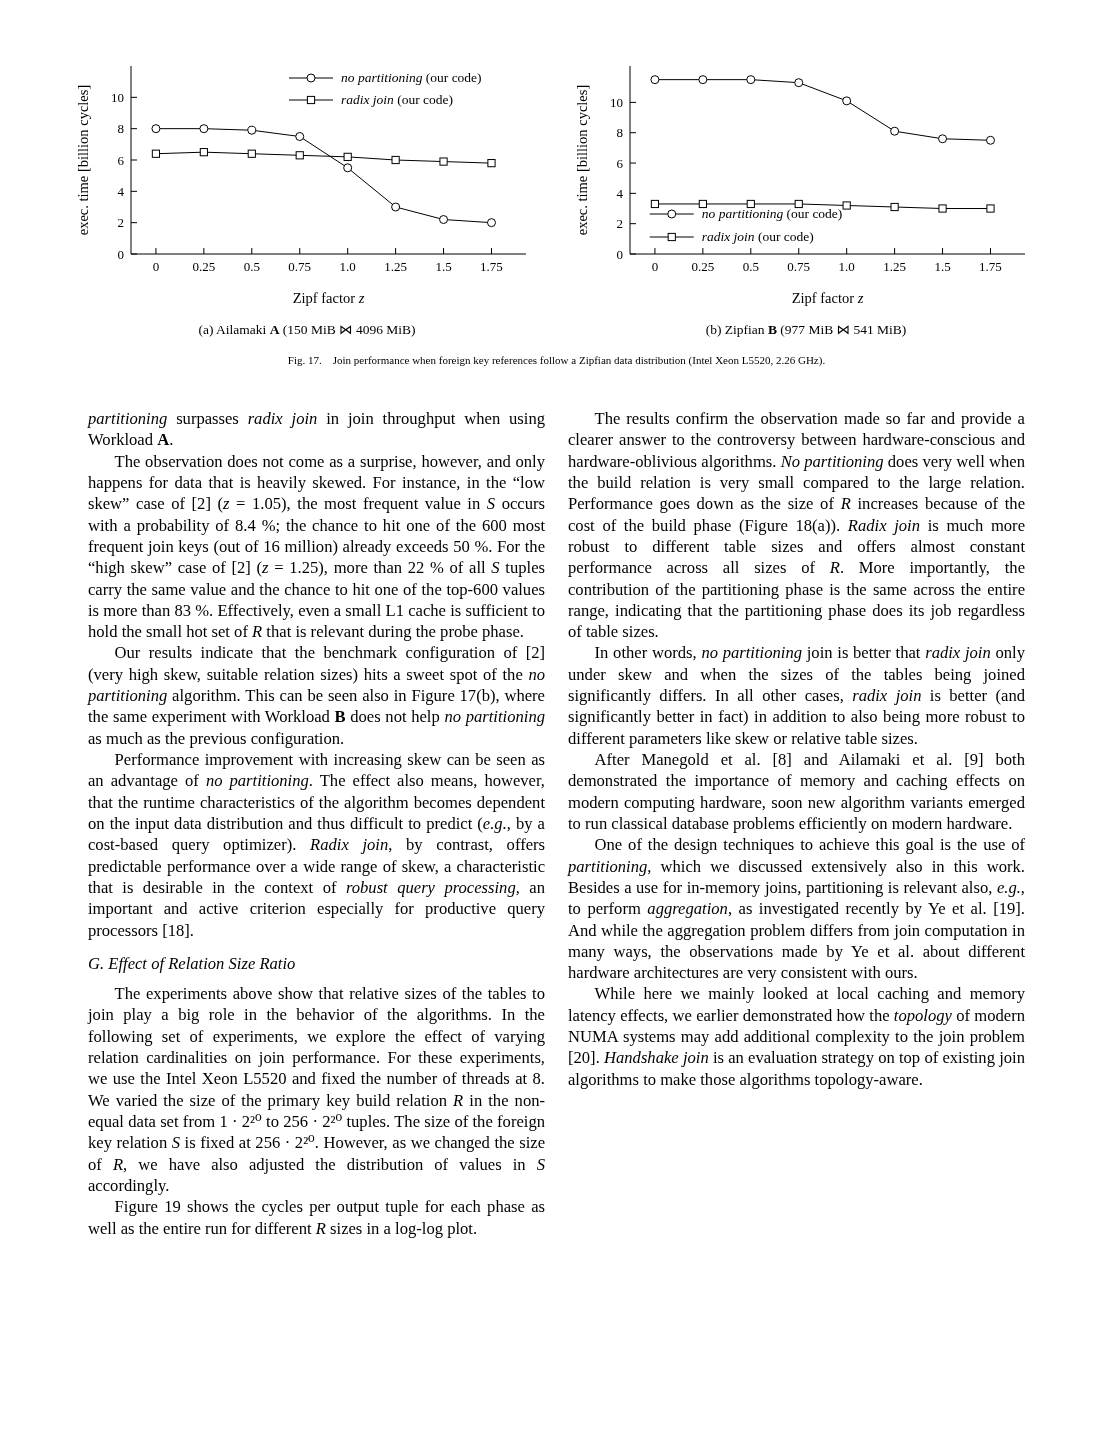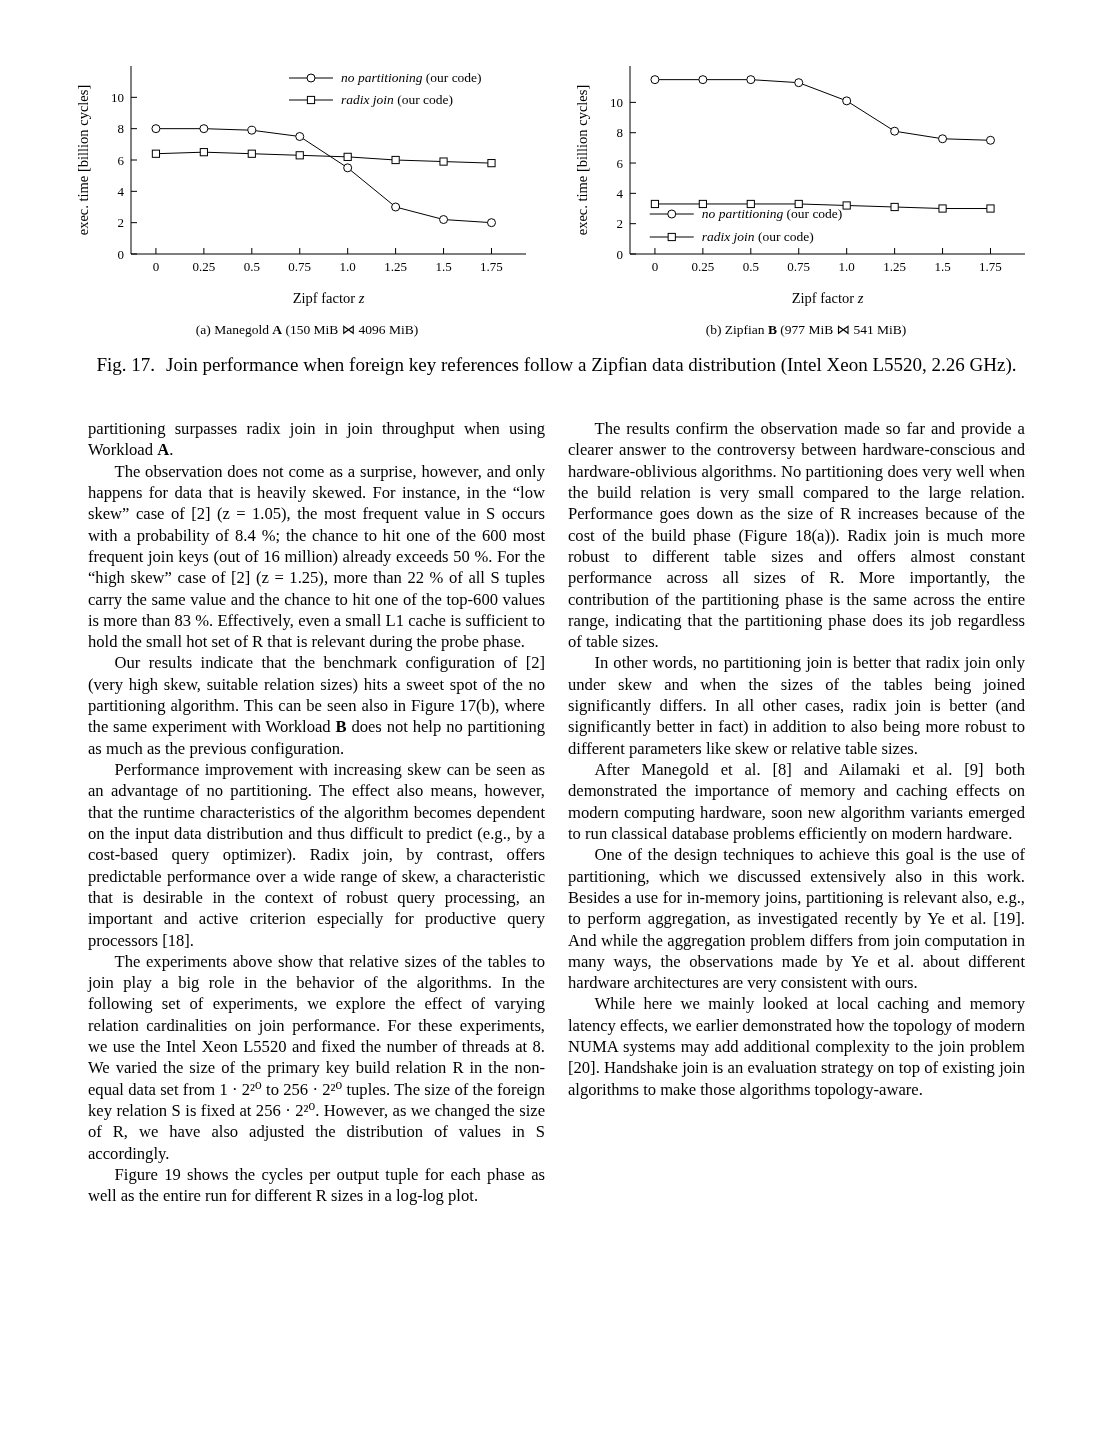--- a/index.html
+++ b/index.html
@@ -2,27 +2,27 @@
 <html><head>
 <meta charset="utf-8">
 <style>
   html,body{margin:0;padding:0;background:#ffffff;}
   .page{width:1113px;height:1440px;margin:0 auto;background:#ffffff;color:#000;
         font-family:"Liberation Serif","DejaVu Serif",serif;overflow:hidden;position:relative;}
   .figure-row{display:flex;justify-content:center;gap:34px;padding-top:54px;}
   .chart-block{display:flex;flex-direction:column;align-items:center;}
   svg text{font-family:"Liberation Serif","DejaVu Serif",serif;fill:#000;}
   .subcaption{font-size:13.5px;margin-top:9px;text-align:center;}
-  .fig-caption{text-align:center;font-size:19px;margin-top:16px;}
+  .fig-caption{text-align:center;font-size:11px;margin-top:16px;}
   .fig-caption .lbl{margin-right:11px;}
   .columns{display:flex;gap:23px;padding:0 88px;margin-top:42px;font-size:16.6px;line-height:1.285;}
   .col{flex:1;min-width:0;text-align:justify;}
   p.para{margin:0;}
   p.ind{text-indent:1.6em;}
-  .it{margin-top:48px;}
+  .it{font-style:italic;margin-top:48px;}
   .bf{font-weight:bold;}
   h4.h-italic{font-style:italic;font-weight:400;font-size:16.6px;margin:12px 0 9px;text-align:left;}
   h4.h-sc{font-variant:small-caps;font-weight:400;font-size:17px;margin:13px 0 10px;text-align:center;letter-spacing:.4px;}
 </style>
 </head>
 <body>
 
 <div class="page">
 
   <div class="figure-row">
@@ -78,21 +78,21 @@
           <rect x="412.88543689320386" y="105.53333333333333" width="7.2" height="7.2" fill="#fff" stroke="#000"></rect>
           <line x1="214" y1="24" x2="258" y2="24" stroke="#000"></line>
           <circle cx="236" cy="24" r="4" fill="#fff" stroke="#000"></circle>
           <text x="266" y="28" font-size="13.5"><tspan font-style="italic">no partitioning</tspan><tspan> (our code)</tspan></text>
           <line x1="214" y1="46" x2="258" y2="46" stroke="#000"></line>
           <rect x="232.4" y="42.4" width="7.2" height="7.2" fill="#fff" stroke="#000"></rect>
           <text x="266" y="50" font-size="13.5"><tspan font-style="italic">radix join</tspan><tspan> (our code)</tspan></text>
           <text transform="translate(13 106) rotate(-90)" text-anchor="middle" font-size="14.5">exec. time [billion cycles]</text>
           <text x="253.5" y="249" text-anchor="middle" font-size="14.5"><tspan>Zipf factor </tspan><tspan font-style="italic">z</tspan></text>
         </svg>
-      <div class="subcaption"><span>(a) Manegold </span><span class="bf">A</span><span> (150 MiB ⋈ 4096 MiB)</span></div>
+      <div class="subcaption"><span>(a) Ailamaki </span><span class="bf">A</span><span> (150 MiB ⋈ 4096 MiB)</span></div>
     </div>
     <div class="chart-block">
       <svg id="chart-b" viewBox="0 0 465 258" width="465" height="258">
           <line x1="56" y1="12" x2="56" y2="200" stroke="#000" stroke-width="1"></line>
           <line x1="56" y1="200" x2="451" y2="200" stroke="#000" stroke-width="1"></line>
           <line x1="56" y1="200" x2="62" y2="200" stroke="#000"></line>
           <text x="49" y="204.5" text-anchor="end" font-size="13">0</text>
           <line x1="56" y1="169.67741935483872" x2="62" y2="169.67741935483872" stroke="#000"></line>
           <text x="49" y="174.17741935483872" text-anchor="end" font-size="13">2</text>
           <line x1="56" y1="139.35483870967744" x2="62" y2="139.35483870967744" stroke="#000"></line>
@@ -153,20 +153,21 @@
   <div class="fig-caption">
     <span class="lbl">Fig. 17.</span><span>Join performance when foreign key references follow a Zipfian data distribution (Intel Xeon L5520, 2.26 GHz).</span>
   </div>
 
   <div class="columns">
     <div class="col" id="col-left">
         <p class="para"><span class="it">partitioning</span><span> surpasses </span><span class="it">radix join</span><span> in join throughput when using Workload </span><span class="bf">A</span><span>.</span></p>
         <p class="para ind"><span>The observation does not come as a surprise, however, and only happens for data that is heavily skewed. For instance, in the “low skew” case of [2] (</span><span class="it">z</span><span> = 1.05), the most frequent value in </span><span class="it">S</span><span> occurs with a probability of 8.4 %; the chance to hit one of the 600 most frequent join keys (out of 16 million) already exceeds 50 %. For the “high skew” case of [2] (</span><span class="it">z</span><span> = 1.25), more than 22 % of all </span><span class="it">S</span><span> tuples carry the same value and the chance to hit one of the top-600 values is more than 83 %. Effectively, even a small L1 cache is sufficient to hold the small hot set of </span><span class="it">R</span><span> that is relevant during the probe phase.</span></p>
         <p class="para ind"><span>Our results indicate that the benchmark configuration of [2] (very high skew, suitable relation sizes) hits a sweet spot of the </span><span class="it">no partitioning</span><span> algorithm. This can be seen also in Figure 17(b), where the same experiment with Workload </span><span class="bf">B</span><span> does not help </span><span class="it">no partitioning</span><span> as much as the previous configuration.</span></p>
         <p class="para ind"><span>Performance improvement with increasing skew can be seen as an advantage of </span><span class="it">no partitioning</span><span>. The effect also means, however, that the runtime characteristics of the algorithm becomes dependent on the input data distribution and thus difficult to predict (</span><span class="it">e.g.</span><span>, by a cost-based query optimizer). </span><span class="it">Radix join</span><span>, by contrast, offers predictable performance over a wide range of skew, a characteristic that is desirable in the context of </span><span class="it">robust query processing</span><span>, an important and active criterion especially for productive query processors [18].</span></p>
+        <h4 class="h-italic">G. Effect of Relation Size Ratio</h4>
         <p class="para ind"><span>The experiments above show that relative sizes of the tables to join play a big role in the behavior of the algorithms. In the following set of experiments, we explore the effect of varying relation cardinalities on join performance. For these experiments, we use the Intel Xeon L5520 and fixed the number of threads at 8. We varied the size of the primary key build relation </span><span class="it">R</span><span> in the non-equal data set from 1 · 2²⁰ to 256 · 2²⁰ tuples. The size of the foreign key relation </span><span class="it">S</span><span> is fixed at 256 · 2²⁰. However, as we changed the size of </span><span class="it">R</span><span>, we have also adjusted the distribution of values in </span><span class="it">S</span><span> accordingly.</span></p>
         <p class="para ind"><span>Figure 19 shows the cycles per output tuple for each phase as well as the entire run for different </span><span class="it">R</span><span> sizes in a log-log plot.</span></p>
       </div>
     <div class="col" id="col-right">
         <p class="para ind"><span>The results confirm the observation made so far and provide a clearer answer to the controversy between hardware-conscious and hardware-oblivious algorithms. </span><span class="it">No partitioning</span><span> does very well when the build relation is very small compared to the large relation. Performance goes down as the size of </span><span class="it">R</span><span> increases because of the cost of the build phase (Figure 18(a)). </span><span class="it">Radix join</span><span> is much more robust to different table sizes and offers almost constant performance across all sizes of </span><span class="it">R</span><span>. More importantly, the contribution of the partitioning phase is the same across the entire range, indicating that the partitioning phase does its job regardless of table sizes.</span></p>
         <p class="para ind"><span>In other words, </span><span class="it">no partitioning</span><span> join is better that </span><span class="it">radix join</span><span> only under skew and when the sizes of the tables being joined significantly differs. In all other cases, </span><span class="it">radix join</span><span> is better (and significantly better in fact) in addition to also being more robust to different parameters like skew or relative table sizes.</span></p>
         <p class="para ind"><span>After Manegold et al. [8] and Ailamaki et al. [9] both demonstrated the importance of memory and caching effects on modern computing hardware, soon new algorithm variants emerged to run classical database problems efficiently on modern hardware.</span></p>
         <p class="para ind"><span>One of the design techniques to achieve this goal is the use of </span><span class="it">partitioning</span><span>, which we discussed extensively also in this work. Besides a use for in-memory joins, partitioning is relevant also, </span><span class="it">e.g.</span><span>, to perform </span><span class="it">aggregation</span><span>, as investigated recently by Ye et al. [19]. And while the aggregation problem differs from join computation in many ways, the observations made by Ye et al. about different hardware architectures are very consistent with ours.</span></p>
         <p class="para ind"><span>While here we mainly looked at local caching and memory latency effects, we earlier demonstrated how the </span><span class="it">topology</span><span> of modern NUMA systems may add additional complexity to the join problem [20]. </span><span class="it">Handshake join</span><span> is an evaluation strategy on top of existing join algorithms to make those algorithms topology-aware.</span></p>
       </div>

